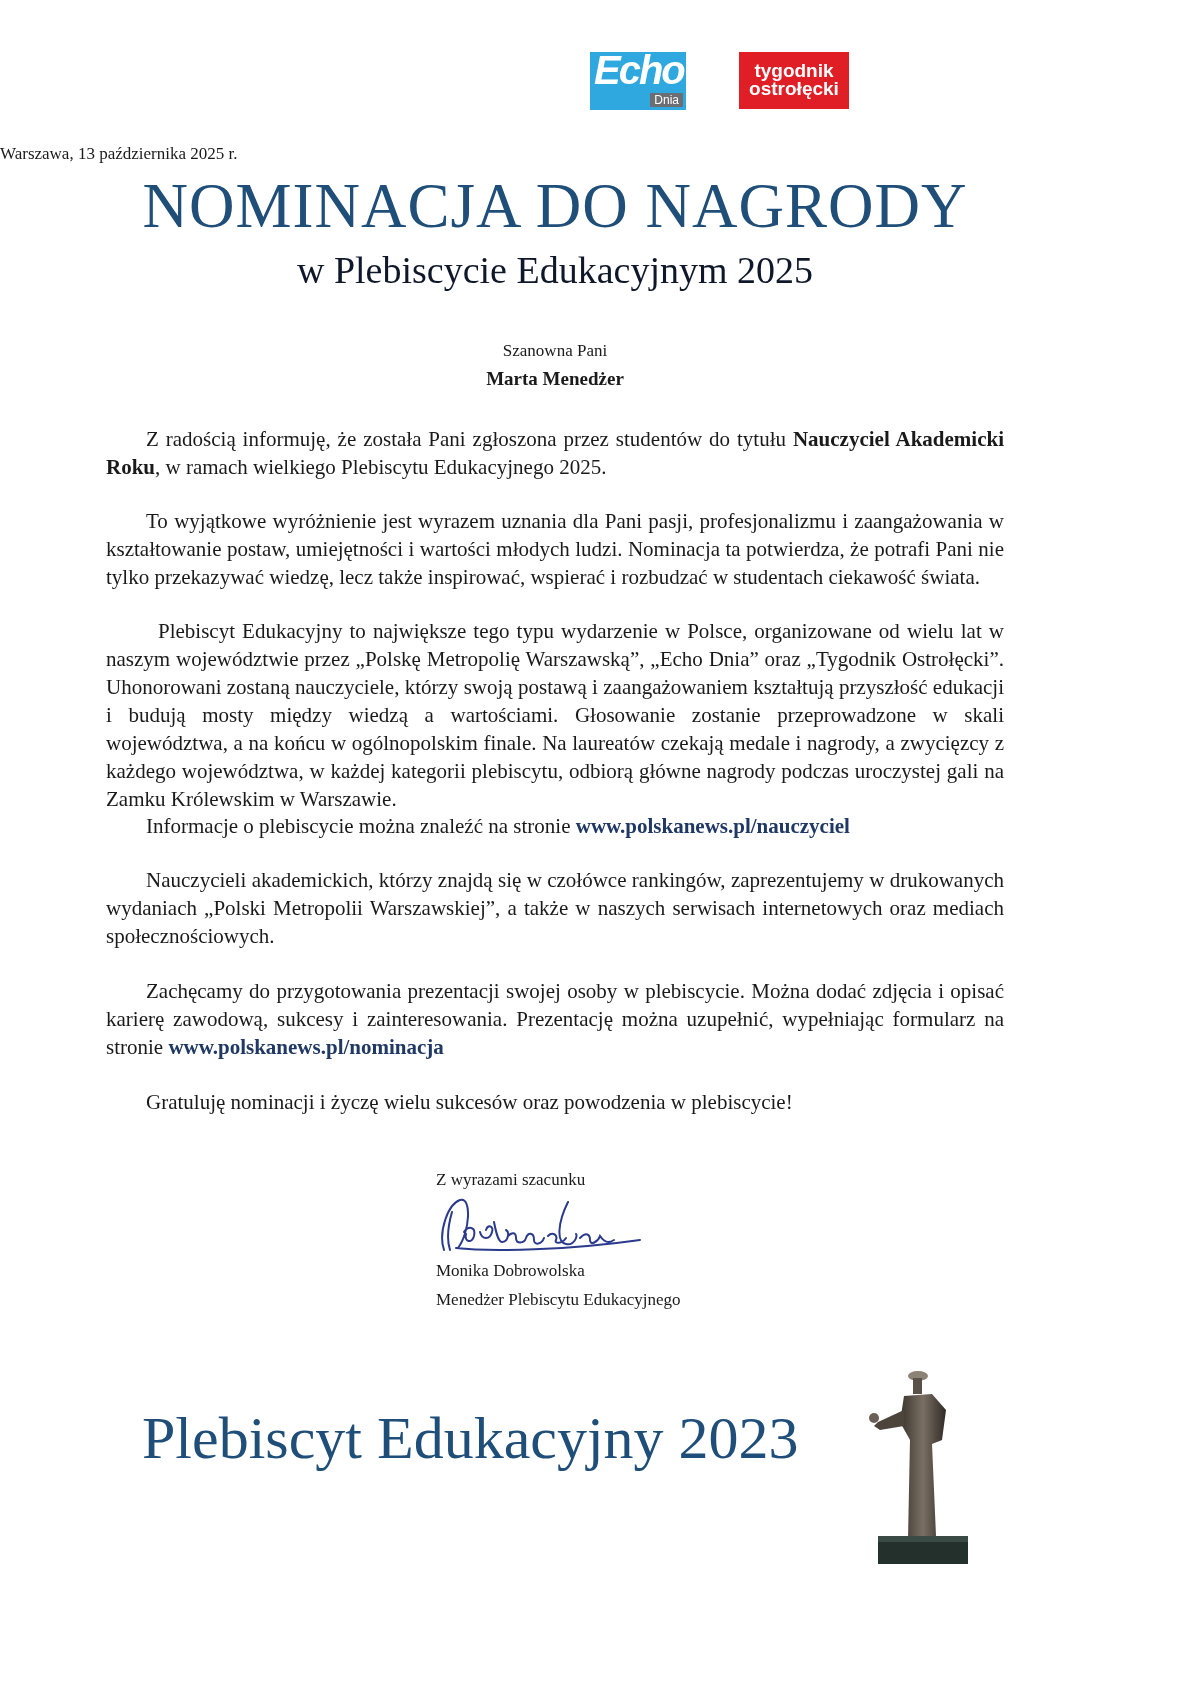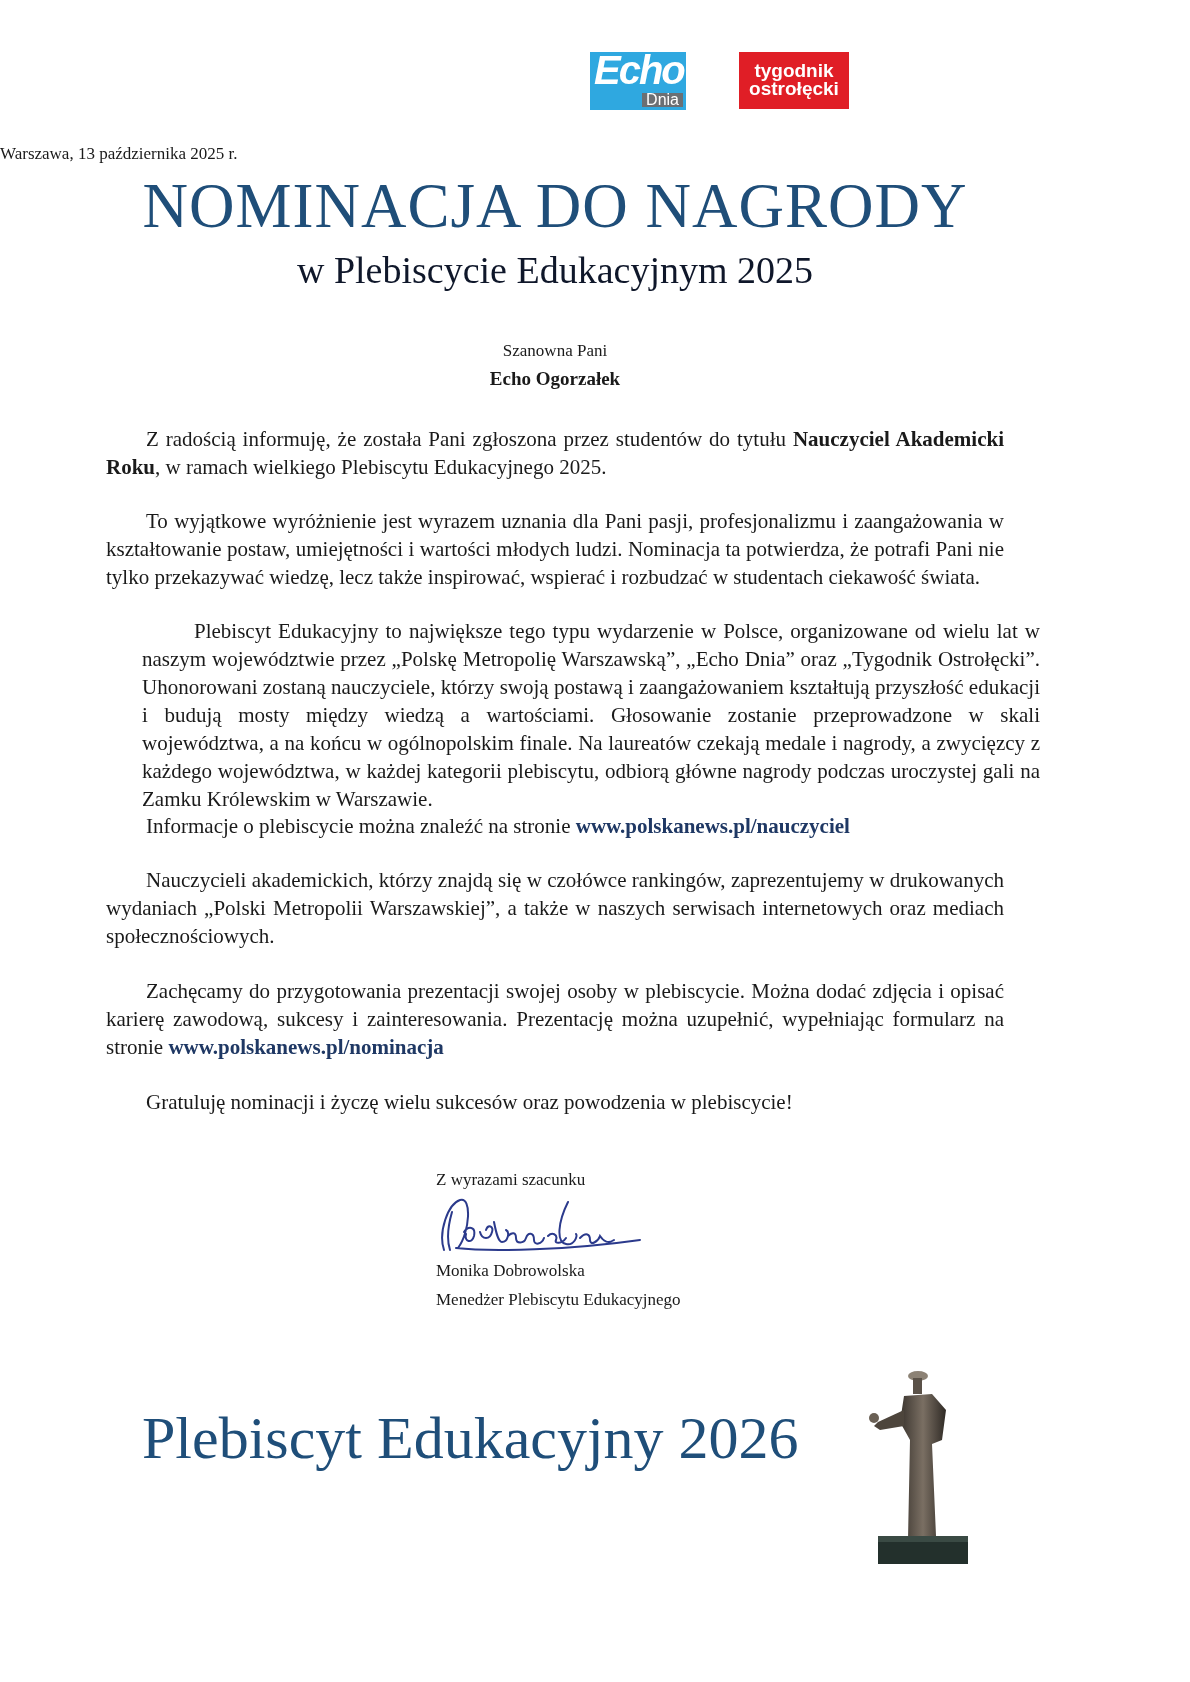--- a/index.html
+++ b/index.html
@@ -8,33 +8,33 @@
   .logos { position:absolute; top:52px; left:0; width:1190px; height:70px; }
   .logo-polska { position:absolute; left:262px; top:0; width:270px; height:66px; }
   .logo-polska .word { font-family:"Liberation Serif",serif; font-weight:bold; font-size:64px;
         letter-spacing:-2px; line-height:52px; color:#111; transform:scaleX(1.06); transform-origin:left; }
   .logo-polska .sub { position:absolute; right:2px; top:52px; font-family:"Liberation Sans",sans-serif;
         font-size:7px; letter-spacing:0.3px; color:#222; }
   .logo-echo { position:absolute; left:590px; top:0; width:96px; height:58px; background:#2fa8e0; }
   .logo-echo .e { position:absolute; left:4px; top:-4px; font-family:"Liberation Sans",sans-serif; font-style:italic;
         font-weight:bold; font-size:40px; color:#fff; letter-spacing:-2px; }
   .logo-echo .d { position:absolute; right:3px; bottom:3px; background:#6b6f73; color:#fff;
-        font-family:"Liberation Sans",sans-serif; font-size:16px; padding:0 4px; line-height:14px; }
+        font-family:"Liberation Sans",sans-serif; font-size:12px; padding:0 4px; line-height:14px; }
   .logo-tyg { position:absolute; left:739px; top:0; width:110px; height:57px; background:#e01e26; color:#fff;
         font-family:"Liberation Sans",sans-serif; font-weight:bold; font-size:19px; line-height:18px;
         text-align:center; padding-top:10px; box-sizing:border-box; }
   .date { position:absolute; top:144px; left:0; width:1110px; text-align:left; font-size:17px; }
   .title { position:absolute; top:170px; left:0; width:1110px; text-align:center; font-size:63px;
         color:#1f4e79; letter-spacing:1px; font-weight:normal; }
   .subtitle { position:absolute; top:248px; left:0; width:1110px; text-align:center; font-size:38px; color:#0f172a; }
   .salutation { position:absolute; top:341px; left:0; width:1110px; text-align:center; font-size:17px; }
   .recipient { position:absolute; top:368px; left:0; width:1110px; text-align:center; font-size:19px; font-weight:bold; }
   .body { position:absolute; left:106px; width:898px; font-size:21px; line-height:28px; text-align:justify; }
   .body p { margin:0; text-indent:40px; }
-  .p1 { top:425px; } .p2 { top:507px; } .p3 { top:617px;margin-left:36px; }
+  .p1 { top:425px; } .p2 { top:507px; } .p3 { top:617px; }
   .p4 { top:812px; } .p5 { top:866px; } .p6 { top:977px; } .p7 { top:1088px; }
   .p3 p { text-indent:52px; }
   b { font-weight:bold; }
   .link { color:#1f3864; font-weight:bold; }
   .closing { position:absolute; left:436px; top:1170px; font-size:17px; }
   .signature { position:absolute; left:430px; top:1192px; width:230px; height:66px; }
   .signer { position:absolute; left:436px; top:1256px; font-size:17px; line-height:29px; }
   .footer-title { position:absolute; left:142px; top:1404px; font-size:60px; color:#1f4e79; }
   .statue { position:absolute; left:860px; top:1360px; width:110px; height:215px; }
 </style>
@@ -50,21 +50,21 @@
     <div>tygodnik</div>
     <div>ostrołęcki</div>
   </div>
 </div>
 
 <div class="date">Warszawa, 13 października 2025 r.</div>
 <h1 class="title" style="margin:0">NOMINACJA DO NAGRODY</h1>
 <div class="subtitle">w Plebiscycie Edukacyjnym 2025</div>
 
 <div class="salutation">Szanowna Pani</div>
-<div class="recipient">Echo Ogorzałek</div>
+<div class="recipient">Marta Menedżer</div>
 
 <div class="body p1">
   <p><span>Z radością informuję, że została Pani zgłoszona przez studentów do tytułu </span><b>Nauczyciel Akademicki Roku</b><span>, w ramach wielkiego Plebiscytu Edukacyjnego 2025.</span></p>
 </div>
 
 <div class="body p2">
   <p>To wyjątkowe wyróżnienie jest wyrazem uznania dla Pani pasji, profesjonalizmu i zaangażowania w kształtowanie postaw, umiejętności i wartości młodych ludzi. Nominacja ta potwierdza, że potrafi Pani nie tylko przekazywać wiedzę, lecz także inspirować, wspierać i rozbudzać w studentach ciekawość świata.</p>
 </div>
 
 <div class="body p3">
@@ -91,21 +91,21 @@
 
 <svg class="signature" viewBox="0 0 230 66">
   <path d="M14 58 C 8 40, 18 12, 30 8 C 42 4, 40 40, 28 56 M22 20 C 18 34, 16 46, 20 58 M34 40 c 4 -6, 12 -6, 10 4 c -2 8, -10 6, -8 -2 M50 40 c 2 8, 10 8, 12 0 c 2 -6, -4 -8, -6 -2 M64 30 c 2 10, 4 20, 8 20 c 6 0, 8 -10, 4 -12 M78 44 c 4 -4, 8 -4, 8 2 c 0 6, 8 6, 10 0 c 2 -6, 8 -6, 8 2 c 0 6, 8 4, 10 -2 M118 44 c 4 -4, 10 -2, 8 4 c -2 4, 6 4, 10 -2 M138 10 c -10 20, -12 40, -2 42 c 8 2, 12 -8, 10 -10 M150 46 c 6 -6, 10 -4, 10 2 c 0 6, 8 2, 10 -4 c 4 6, 8 8, 14 4 M26 56 C 60 60, 140 58, 210 48" fill="none" stroke="#2b3a8c" stroke-width="2" stroke-linecap="round"></path>
 </svg>
 
 <div class="signer">
   <div>Monika Dobrowolska</div>
   <div>Menedżer Plebiscytu Edukacyjnego</div>
 </div>
 
-<div class="footer-title">Plebiscyt Edukacyjny 2026</div>
+<div class="footer-title">Plebiscyt Edukacyjny 2023</div>
 
 <svg class="statue" viewBox="0 0 110 215">
   <defs>
     <linearGradient id="bronze" x1="0" x2="1">
       <stop offset="0" stop-color="#3a342e"></stop>
       <stop offset="0.5" stop-color="#7a6f63"></stop>
       <stop offset="1" stop-color="#2f2a25"></stop>
     </linearGradient>
   </defs>
   <rect x="8" y="8" width="96" height="1" fill="none"></rect>

